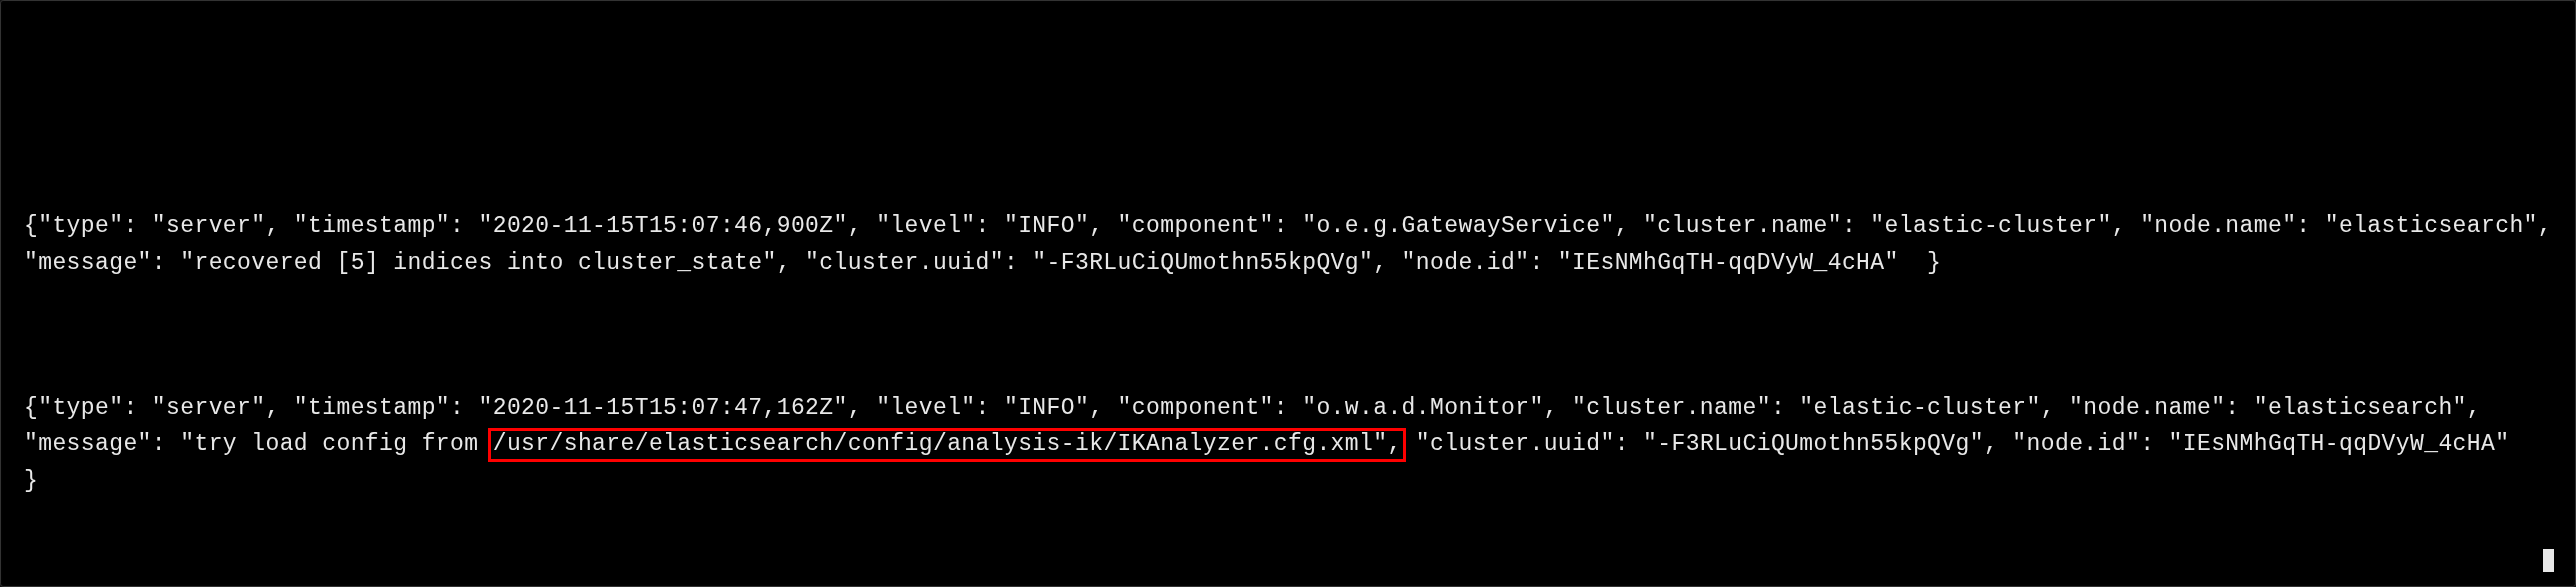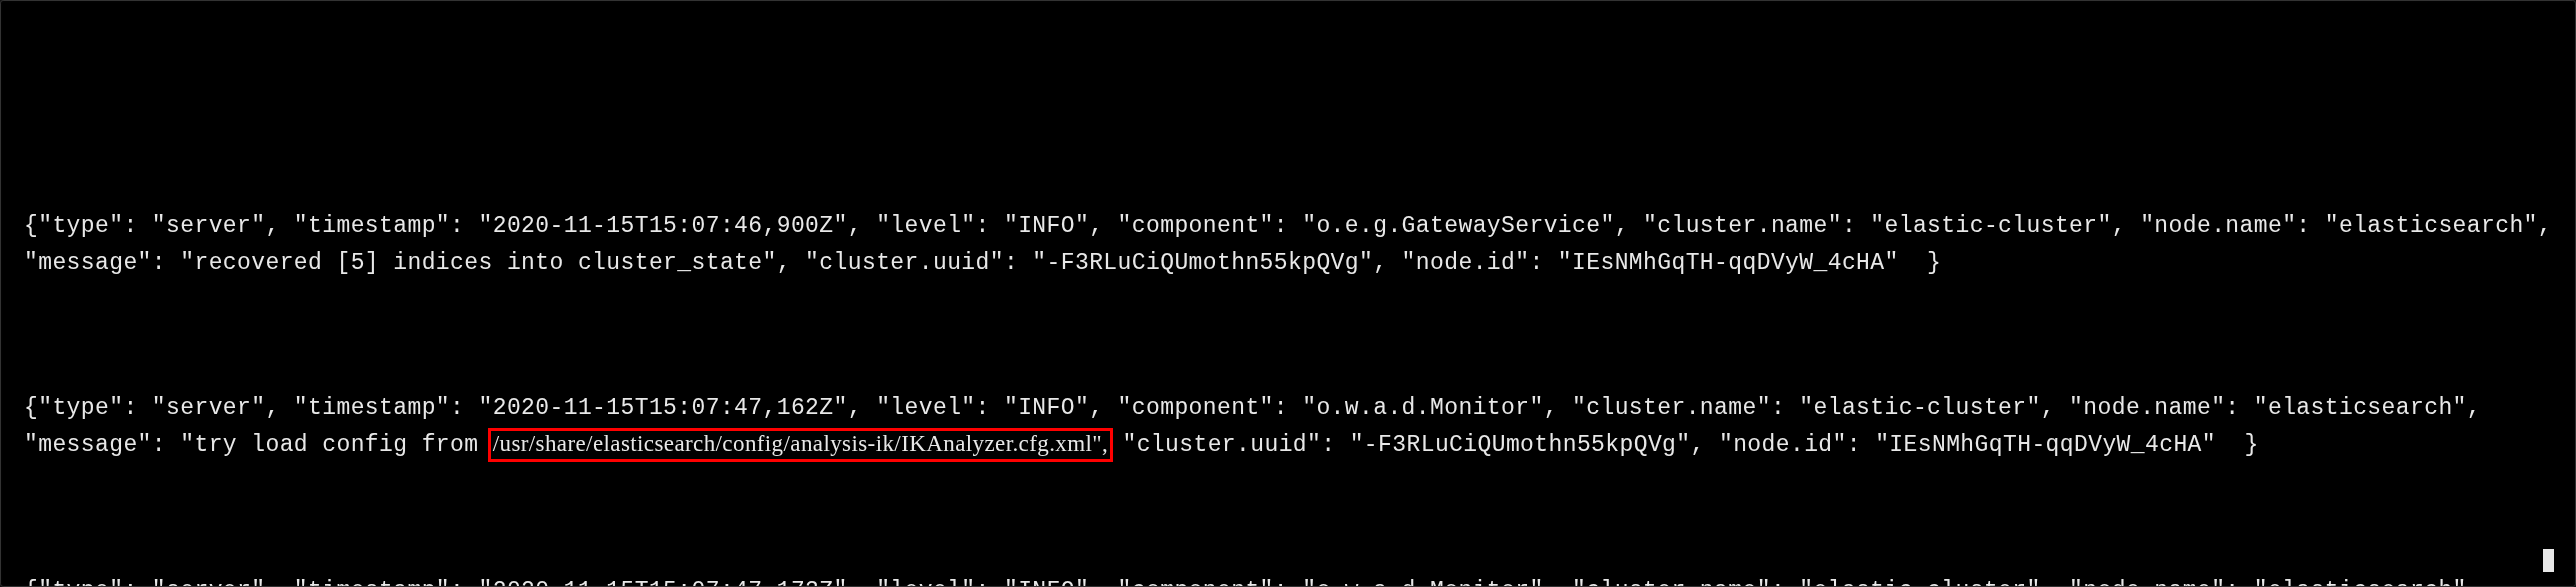--- a/index.html
+++ b/index.html
@@ -28,21 +28,20 @@
     position: relative;
   }
   .truncated-top {
     height: 0.45em;
     overflow: hidden;
   }
   .log-line { display: block; }
   .highlight-box {
     position: relative;
     display: inline-block;
-    font-family: Liberation Serif, serif;
   }
   .highlight-box::before {
     content: "";
     position: absolute;
     border: 3.1px solid #ff0000;
     top: 1.5px;
     bottom: 0.8px;
     left: -4.6px;
     right: -4.6px;
     pointer-events: none;

